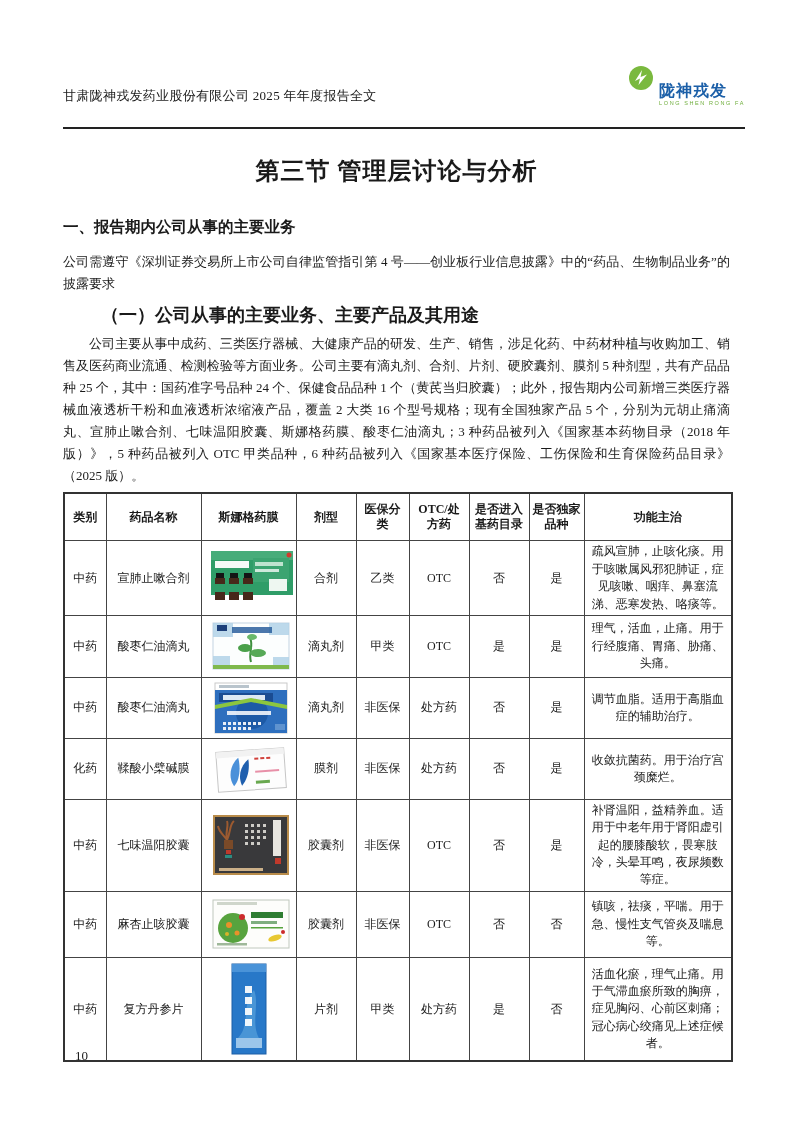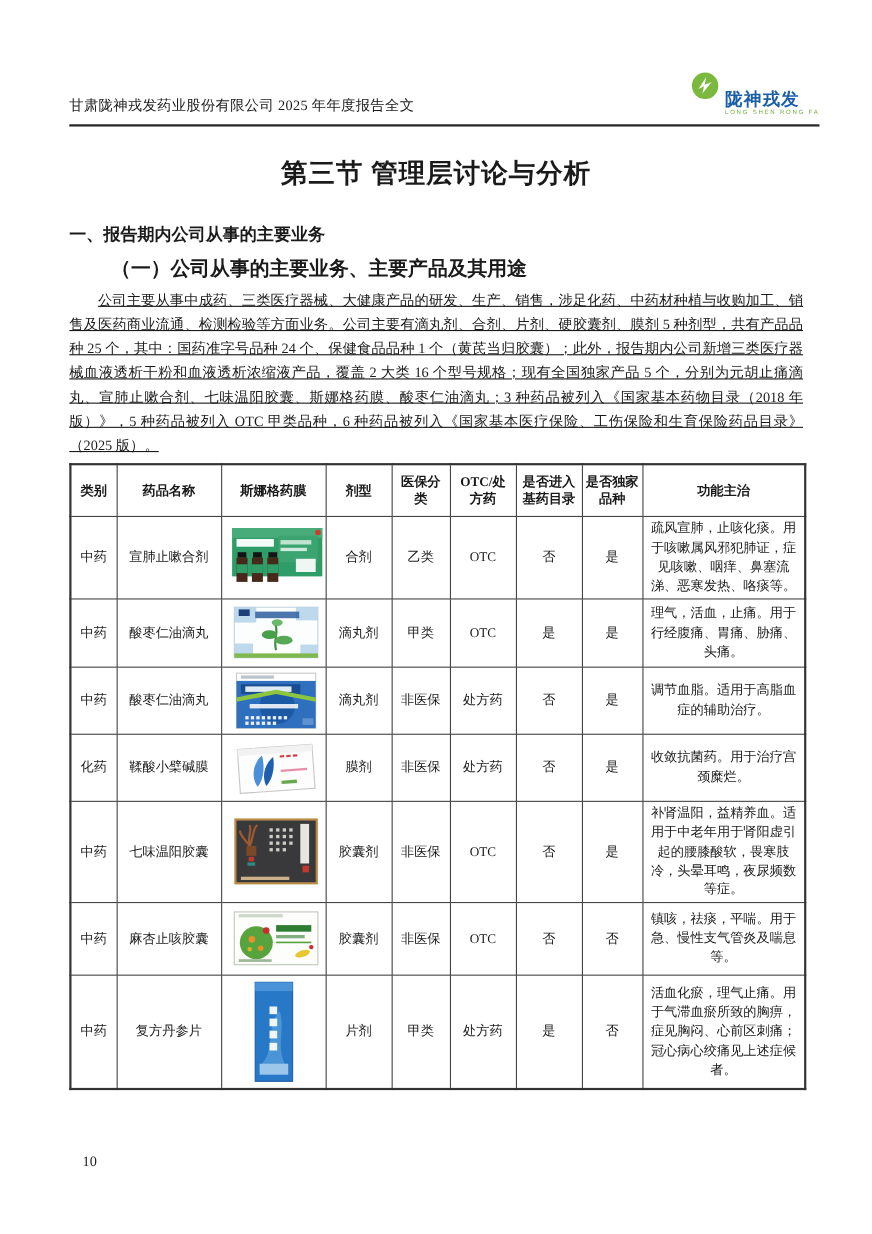--- a/index.html
+++ b/index.html
@@ -8,35 +8,35 @@
     width:793px;height:1122px;
     margin:0 auto;
     background:#ffffff;
     font-family:"Liberation Serif","DejaVu Serif",serif;
     color:#1a1a1a;
     overflow:hidden;
   }
   
   .header{
     margin:50px 48px 0 63px;
-    padding-bottom:6px;
+    padding-bottom:20px;
     border-bottom:2px solid #222;
     display:flex;justify-content:space-between;align-items:flex-end;
   }
   .header-left{font-size:13px;letter-spacing:.3px;padding-bottom:2px;}
   .logo{display:flex;align-items:center;gap:5px;}
   .logo-txt{display:flex;flex-direction:column;line-height:1;margin-top:33px;}
   .logo-cn{font-size:16px;font-weight:bold;color:#1b5fa8;letter-spacing:1px;font-family:"Liberation Sans",sans-serif;}
   .logo-en{font-size:5.5px;color:#6fae3c;letter-spacing:1.6px;margin-top:2px;font-family:"Liberation Sans",sans-serif;}
   
   .doc-title{margin:26px 63px 0;text-align:center;font-size:24px;font-weight:bold;letter-spacing:1px;}
   .h1{margin:30px 63px 0;font-size:15.5px;font-weight:bold;}
   .para{margin:13px 63px 0;font-size:13px;line-height:1.7;text-align:justify;}
   .h2{margin:8px 63px 0;padding-left:38px;font-size:18px;font-weight:bold;}
-  .indent2{text-indent:2em;text-decoration:underline;}
+  .indent2{text-indent:2em;}
   .tight{margin-top:6px;}
   
   table.products{
     margin:5px 0 0 63px;
     width:668px;
     border-collapse:collapse;
     table-layout:fixed;
     border:2px solid #333;
     padding-left:31px;
   }
@@ -78,20 +78,21 @@
         <span class="logo-cn">陇神戎发</span>
         <span class="logo-en">LONG SHEN RONG FA</span>
       </div>
     </div>
   </div>
 
   <div class="doc-title">第三节 管理层讨论与分析</div>
 
   <div class="h1">一、报告期内公司从事的主要业务</div>
 
+  <div class="para">公司需遵守《深圳证券交易所上市公司自律监管指引第 4 号——创业板行业信息披露》中的“药品、生物制品业务”的披露要求</div>
 
   <div class="h2">（一）公司从事的主要业务、主要产品及其用途</div>
 
   <div class="para tight indent2">公司主要从事中成药、三类医疗器械、大健康产品的研发、生产、销售，涉足化药、中药材种植与收购加工、销售及医药商业流通、检测检验等方面业务。公司主要有滴丸剂、合剂、片剂、硬胶囊剂、膜剂 5 种剂型，共有产品品种 25 个，其中：国药准字号品种 24 个、保健食品品种 1 个（黄芪当归胶囊）；此外，报告期内公司新增三类医疗器械血液透析干粉和血液透析浓缩液产品，覆盖 2 大类 16 个型号规格；现有全国独家产品 5 个，分别为元胡止痛滴丸、宣肺止嗽合剂、七味温阳胶囊、斯娜格药膜、酸枣仁油滴丸；3 种药品被列入《国家基本药物目录（2018 年版）》，5 种药品被列入 OTC 甲类品种，6 种药品被列入《国家基本医疗保险、工伤保险和生育保险药品目录》（2025 版）。</div>
 
 
   <table class="products">
     <colgroup>
       <col style="width:42px">
         <col style="width:95px">

